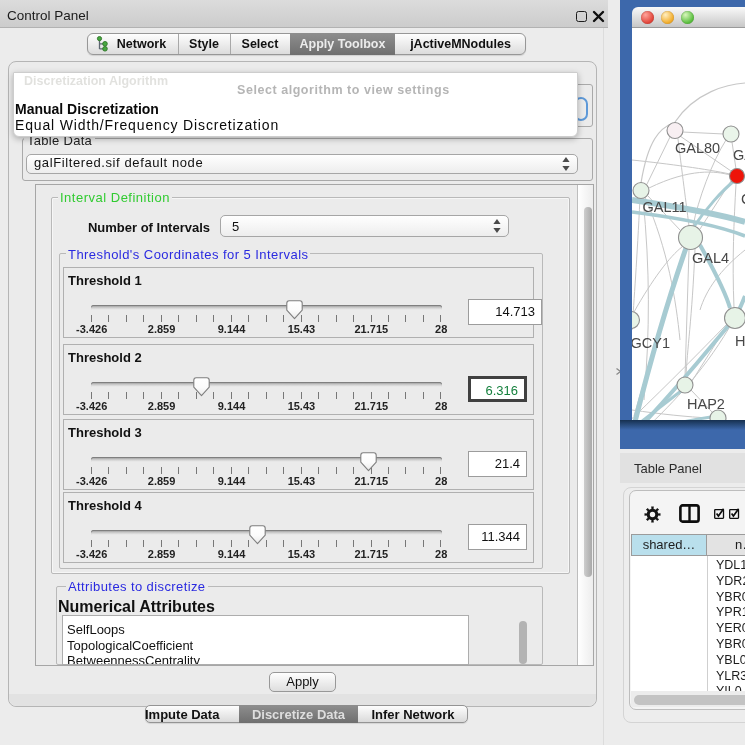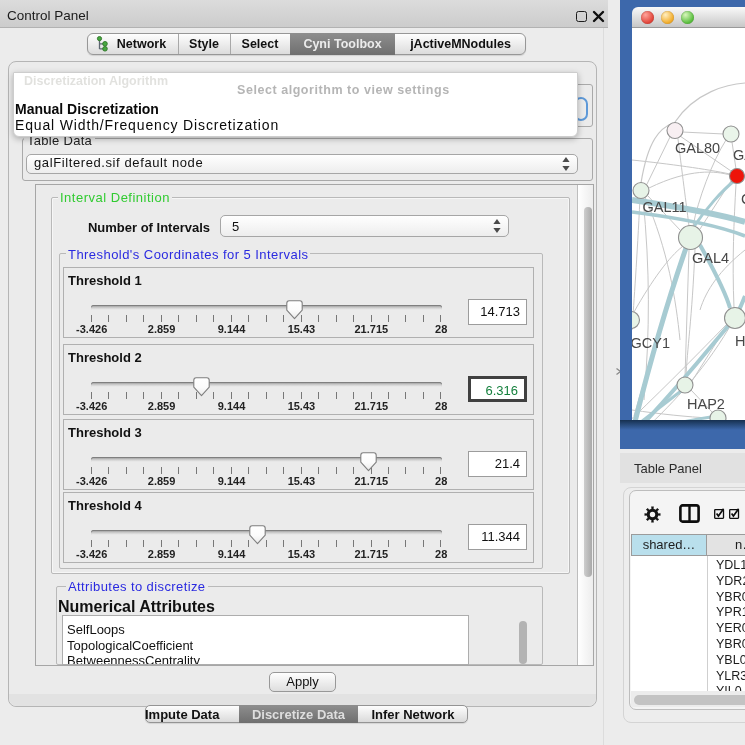--- a/index.html
+++ b/index.html
@@ -23,21 +23,21 @@
 <div class="abs" style="left:290px;top:33px;width:105px;height:22px;background:linear-gradient(#8e8e8e,#6f6f6f);"></div>
 <div class="abs" style="left:87px;top:37px;width:91px;height:15px;font-size:12.5px;font-weight:700;color:#111;text-align:center;text-indent:18px;">Network</div>
 <svg class="abs" style="left:95px;top:35px;" width="14" height="17" viewBox="0 0 14 17">
     <path d="M4.5,4 L4.5,14 M4.5,8.8 L9,8.8 M4.5,13.8 L9,13.8" stroke="#5c6670" stroke-width="1.3" fill="none"></path>
     <circle cx="4.5" cy="3.6" r="2.1" fill="#47a83f" stroke="#2e7427" stroke-width="0.9"></circle>
     <circle cx="10" cy="8.8" r="2.3" fill="#47a83f" stroke="#2e7427" stroke-width="0.9"></circle>
     <circle cx="10" cy="13.8" r="2.3" fill="#47a83f" stroke="#2e7427" stroke-width="0.9"></circle>
   </svg>
 <div class="abs" style="left:178px;top:37px;width:52px;height:15px;font-size:12.5px;font-weight:700;color:#111;text-align:center;">Style</div>
 <div class="abs" style="left:230px;top:37px;width:60px;height:15px;font-size:12.5px;font-weight:700;color:#111;text-align:center;">Select</div>
-<div class="abs" style="left:290px;top:37px;width:105px;height:15px;font-size:12.5px;font-weight:700;color:#ececec;text-align:center;">Cyni Toolbox</div>
+<div class="abs" style="left:290px;top:37px;width:105px;height:15px;font-size:12.5px;font-weight:700;color:#ececec;text-align:center;">Apply Toolbox</div>
 <div class="abs" style="left:395px;top:37px;width:131px;height:15px;font-size:12.5px;font-weight:700;color:#111;text-align:center;">jActiveMNodules</div>
 
 <div class="abs" style="left:8px;top:61px;width:589px;height:646px;background:#ebebeb;border:1px solid #b5b5b5;border-radius:8px;"></div>
 <div class="abs" style="left:9px;top:694px;width:587px;height:12px;background:#e2e2e2;border-radius:0 0 8px 8px;"></div>
 
 <div class="abs" style="left:22px;top:84px;width:571px;height:43px;border:1px solid #a9a9a9;border-radius:3px;"></div>
 <div class="abs" style="left:574px;top:97px;width:14px;height:24px;border:2.5px solid #5e99d8;border-radius:7px;background:#ececec;"></div>
 
 <div class="abs" style="left:22px;top:138px;width:571px;height:43px;border:1px solid #a9a9a9;border-radius:3px;"></div>
 <div class="abs" style="left:24px;top:133px;font-size:13px;color:#222;background:#ebebeb;padding:0 3px;letter-spacing:0.3px;">Table Data</div>
@@ -70,21 +70,21 @@
 <div class="abs" style="left:63px;top:267px;width:471px;height:71px;border:1px solid #b0b0b0;background:#ebebeb;"></div>
 <div class="abs" style="left:68px;top:273px;font-size:13px;font-weight:700;color:#111;">Threshold 1</div>
 <div class="abs" style="left:91px;top:305px;width:351px;height:5px;border-radius:2.5px;background:linear-gradient(#8e8e8e,#cfcfcf 55%,#eeeeee);box-shadow:inset 0 1px 0 #7f7f7f;"></div>
 <div class="abs" style="left:91px;top:315px;width:352px;height:7px;background:repeating-linear-gradient(90deg,#777 0px,#777 1px,transparent 1px,transparent 17.47px);"></div>
 <div class="abs" style="left:91.7px;top:323px;transform:translateX(-50%);font-size:11px;font-weight:700;color:#222;">-3.426</div>
 <div class="abs" style="left:161.6px;top:323px;transform:translateX(-50%);font-size:11px;font-weight:700;color:#222;">2.859</div>
 <div class="abs" style="left:231.5px;top:323px;transform:translateX(-50%);font-size:11px;font-weight:700;color:#222;">9.144</div>
 <div class="abs" style="left:301.4px;top:323px;transform:translateX(-50%);font-size:11px;font-weight:700;color:#222;">15.43</div>
 <div class="abs" style="left:371.3px;top:323px;transform:translateX(-50%);font-size:11px;font-weight:700;color:#222;">21.715</div>
 <div class="abs" style="left:441.2px;top:323px;transform:translateX(-50%);font-size:11px;font-weight:700;color:#222;">28</div>
-<div class="abs" style="left:468px;top:299px;width:59px;height:26px;background:#fff;border:1px solid #9c9c9c;font-size:13px;color:#111;text-align:right;line-height:24px;padding-right:6px;">14.713</div>
+<div class="abs" style="left:468px;top:299px;width:74px;height:26px;background:#fff;border:1px solid #9c9c9c;font-size:13px;color:#111;text-align:right;line-height:24px;padding-right:6px;">14.713</div>
 <div class="abs" style="left:63px;top:344px;width:471px;height:71px;border:1px solid #b0b0b0;background:#ebebeb;"></div>
 <div class="abs" style="left:68px;top:350px;font-size:13px;font-weight:700;color:#111;">Threshold 2</div>
 <div class="abs" style="left:91px;top:382px;width:351px;height:5px;border-radius:2.5px;background:linear-gradient(#8e8e8e,#cfcfcf 55%,#eeeeee);box-shadow:inset 0 1px 0 #7f7f7f;"></div>
 <div class="abs" style="left:91px;top:392px;width:352px;height:7px;background:repeating-linear-gradient(90deg,#777 0px,#777 1px,transparent 1px,transparent 17.47px);"></div>
 <div class="abs" style="left:91.7px;top:400px;transform:translateX(-50%);font-size:11px;font-weight:700;color:#222;">-3.426</div>
 <div class="abs" style="left:161.6px;top:400px;transform:translateX(-50%);font-size:11px;font-weight:700;color:#222;">2.859</div>
 <div class="abs" style="left:231.5px;top:400px;transform:translateX(-50%);font-size:11px;font-weight:700;color:#222;">9.144</div>
 <div class="abs" style="left:301.4px;top:400px;transform:translateX(-50%);font-size:11px;font-weight:700;color:#222;">15.43</div>
 <div class="abs" style="left:371.3px;top:400px;transform:translateX(-50%);font-size:11px;font-weight:700;color:#222;">21.715</div>
 <div class="abs" style="left:441.2px;top:400px;transform:translateX(-50%);font-size:11px;font-weight:700;color:#222;">28</div>

